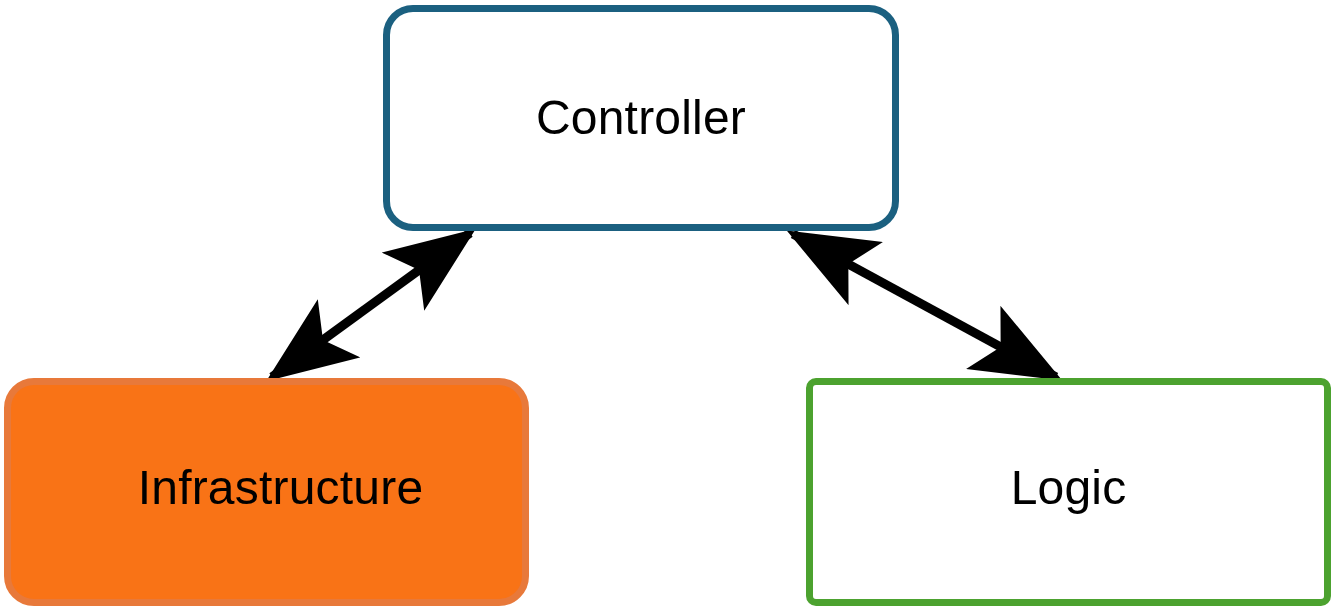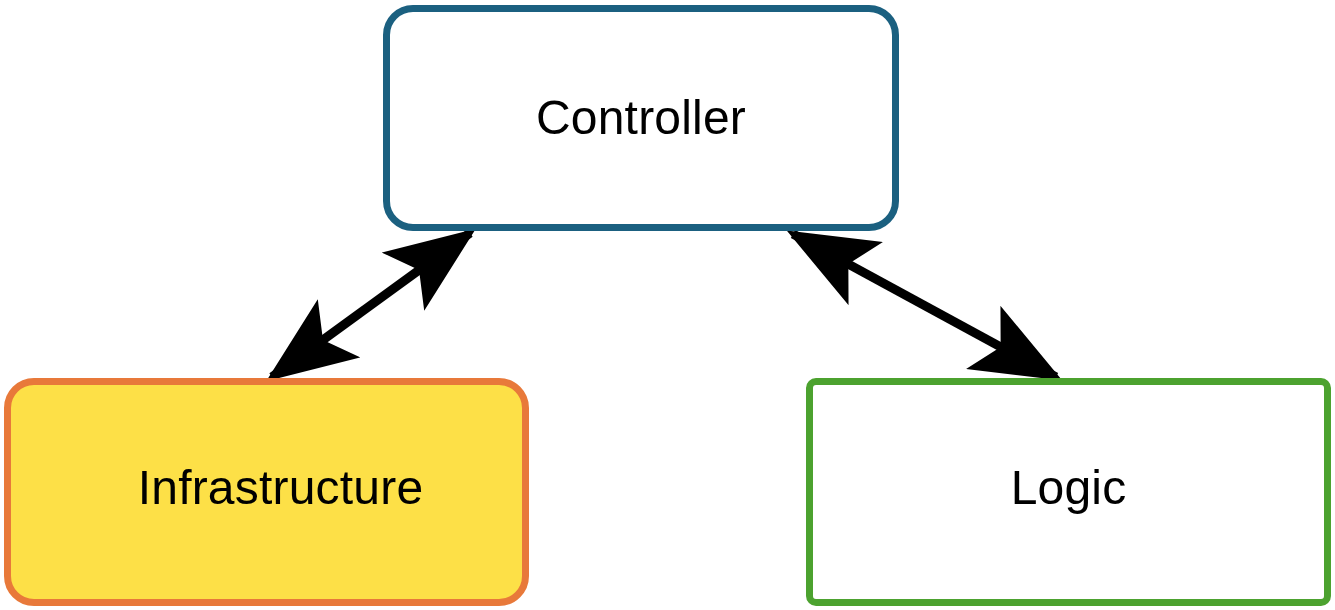--- a/index.html
+++ b/index.html
@@ -99,21 +99,21 @@
 
     <line x1="470" y1="233" x2="272" y2="377" stroke-width="9" marker-start="url(#arrow-start)" marker-end="url(#arrow-end)" stroke="#000000"></line>
 
     <line x1="793" y1="234" x2="1056" y2="377" stroke-width="9" marker-start="url(#arrow-start)" marker-end="url(#arrow-end)" stroke="#000000"></line>
   </svg>
 
   <div class="node" id="node-controller" style="border-color: rgb(27, 96, 128); background: rgb(255, 255, 255);">
     <span class="node-label" style="color: rgb(0, 0, 0);">Controller</span>
   </div>
 
-  <div class="node" id="node-infrastructure" style="border-color: rgb(232, 121, 58); background: #fde047; padding-left: 28px;">
+  <div class="node" id="node-infrastructure" style="border-color: rgb(232, 121, 58); background: #f97316; padding-left: 28px;">
     <span class="node-label" style="color: rgb(0, 0, 0);">Infrastructure</span>
   </div>
 
   <div class="node" id="node-logic" style="border-color: rgb(76, 162, 47); background: rgb(255, 255, 255);">
     <span class="node-label" style="color: rgb(0, 0, 0);">Logic</span>
   </div>
 
 </div>
 
 </body></html>

